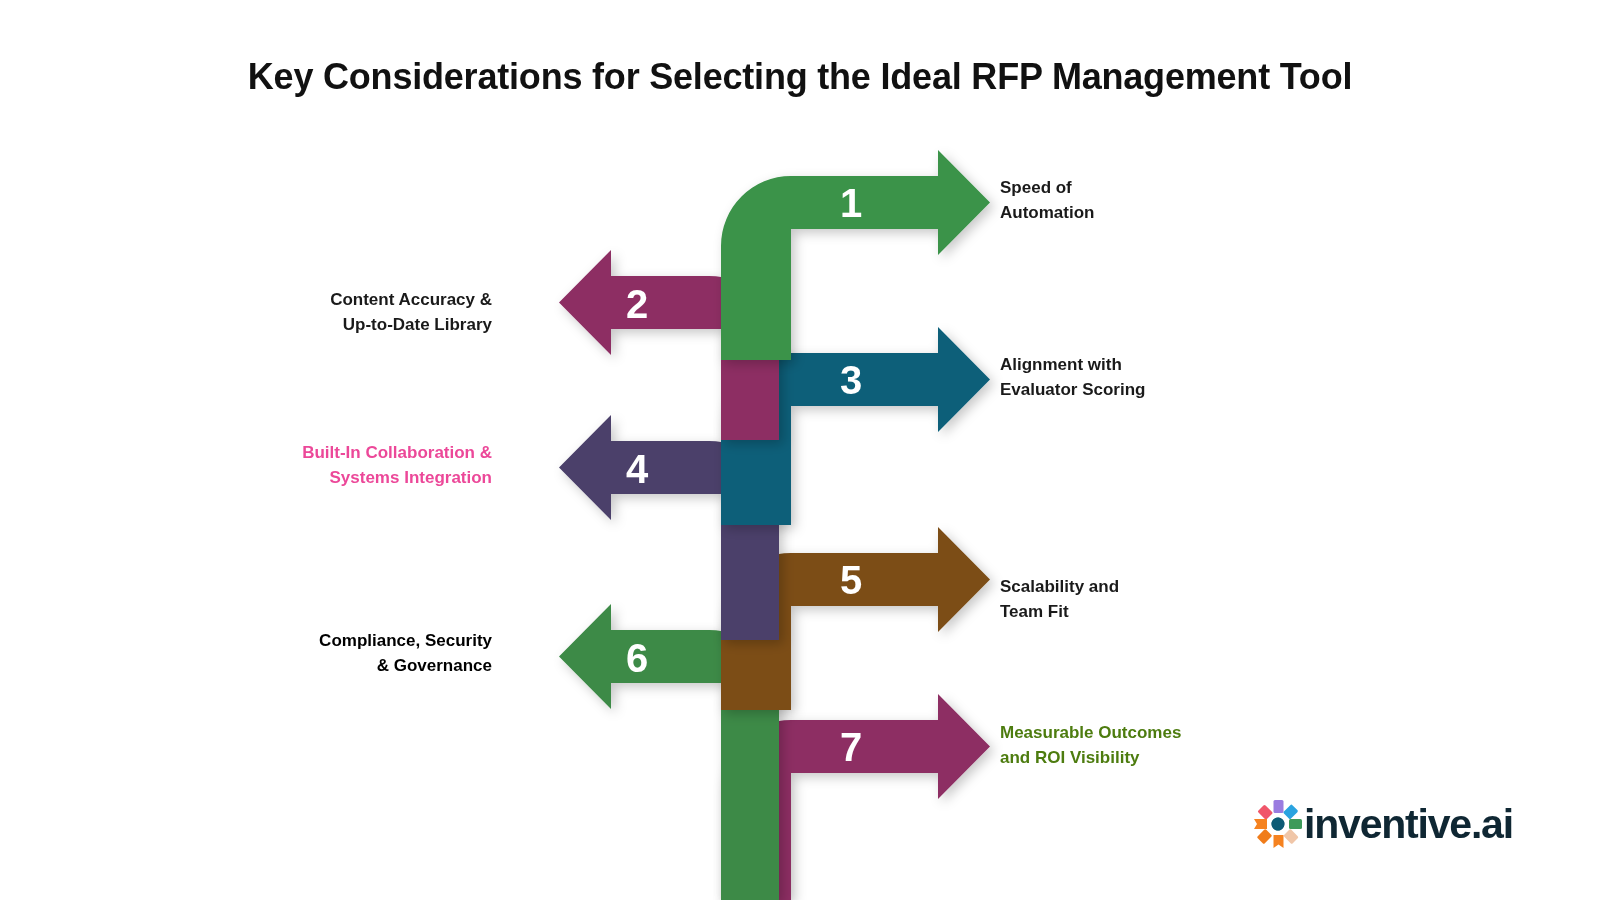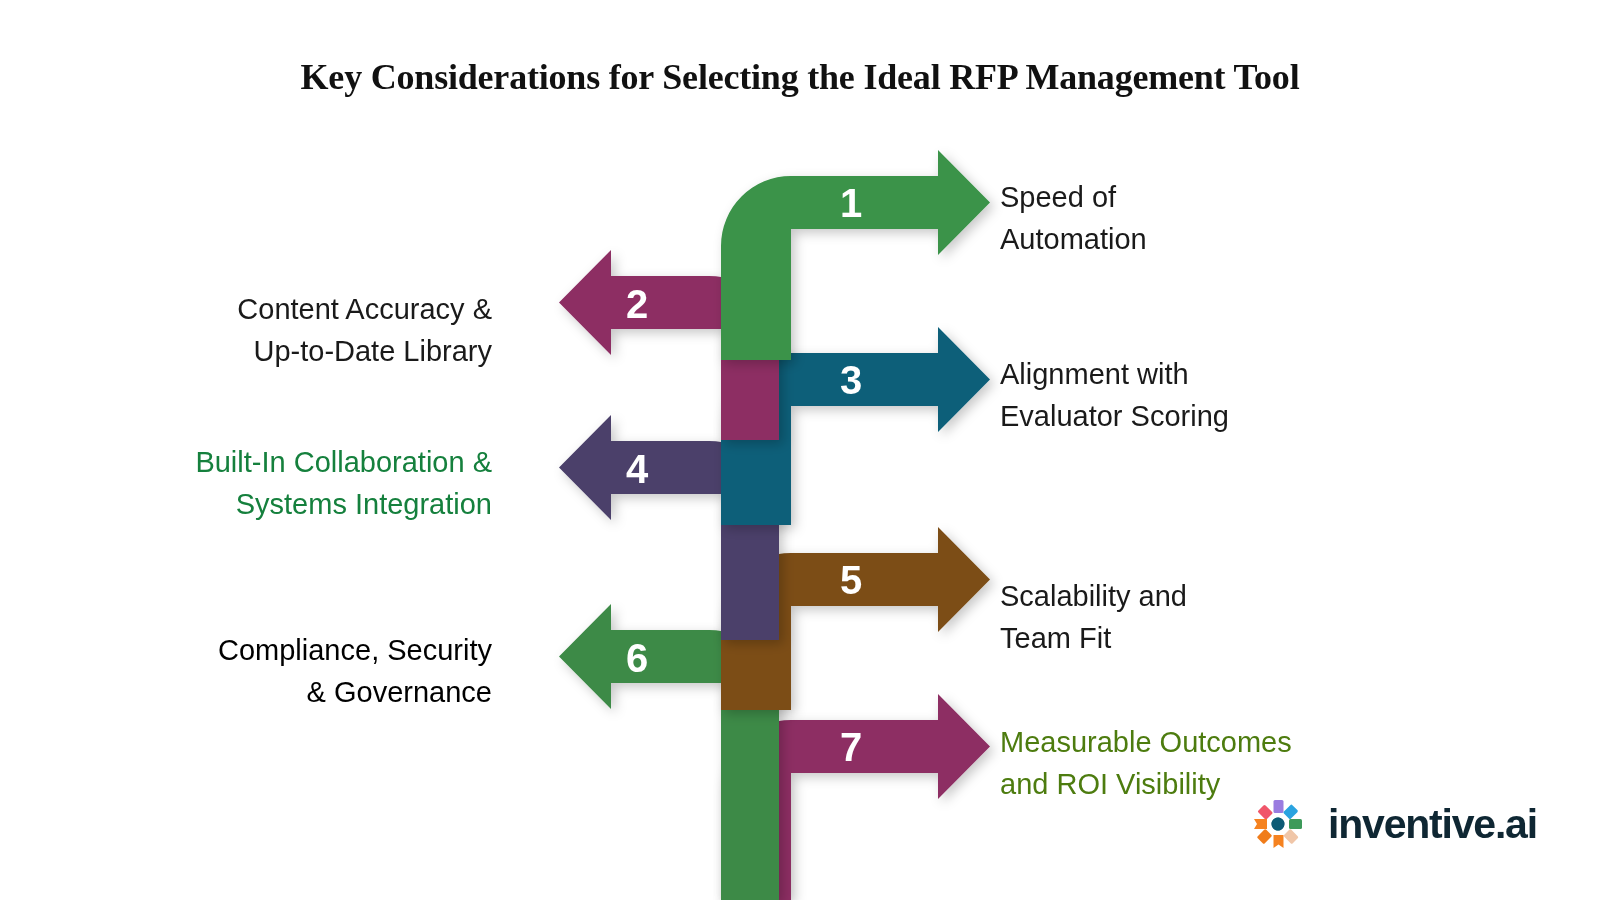--- a/index.html
+++ b/index.html
@@ -23,33 +23,32 @@
   #title {
     position: absolute;
     top: 56px;
     left: 0;
     width: 1600px;
     text-align: center;
     font-size: 36px;
     font-weight: bold;
     color: #111111;
     letter-spacing: -0.2px;
-    font-family: Liberation Serif, serif;
   }
   #diagram {
     position: absolute;
     top: 0;
     left: 0;
     width: 1600px;
     height: 900px;
   }
   .label {
     position: absolute;
-    font-size: 29px;
-    font-weight: normal;
+    font-size: 17px;
+    font-weight: bold;
     color: #1a1a1a;
     line-height: 1.45;
     white-space: pre-line;
   }
   .label.right {
     text-align: left;
     left: 1000px;
     width: 330px;
   }
   .label.left {
@@ -58,21 +57,21 @@
     width: 340px;
   }
   #logo {
     position: absolute;
     left: 1252px;
     top: 793px;
     width: 300px;
     height: 62px;
     display: flex;
     align-items: center;
-    gap: 24px;
+    gap: 0;
   }
   #logo-mark {
     width: 52px;
     height: 52px;
     flex: 0 0 auto;
   }
   #logo-text {
     font-size: 41px;
     font-weight: bold;
     color: #0f2733;
@@ -206,21 +205,21 @@
 
   <div class="label right" style="top: 176px; color: rgb(26, 26, 26);">Speed of
 Automation</div>
 
   <div class="label right" style="top: 353px; color: rgb(26, 26, 26);">Alignment with
 Evaluator Scoring</div>
 
   <div class="label left" style="top: 288px; color: rgb(26, 26, 26);">Content Accuracy &amp;
 Up-to-Date Library</div>
 
-  <div class="label left" style="top: 441px; color: #15803d;">Built-In Collaboration &amp;
+  <div class="label left" style="top: 441px; color: #ec4899;">Built-In Collaboration &amp;
 Systems Integration</div>
 
   <div class="label right" style="top: 575px; color: rgb(26, 26, 26);">Scalability and
 Team Fit</div>
 
   <div class="label left" style="top: 629px; color: #000000;">Compliance, Security
 &amp; Governance</div>
 
   <div class="label right" style="top: 721px; color: #4d7c0f;">Measurable Outcomes
 and ROI Visibility</div>

